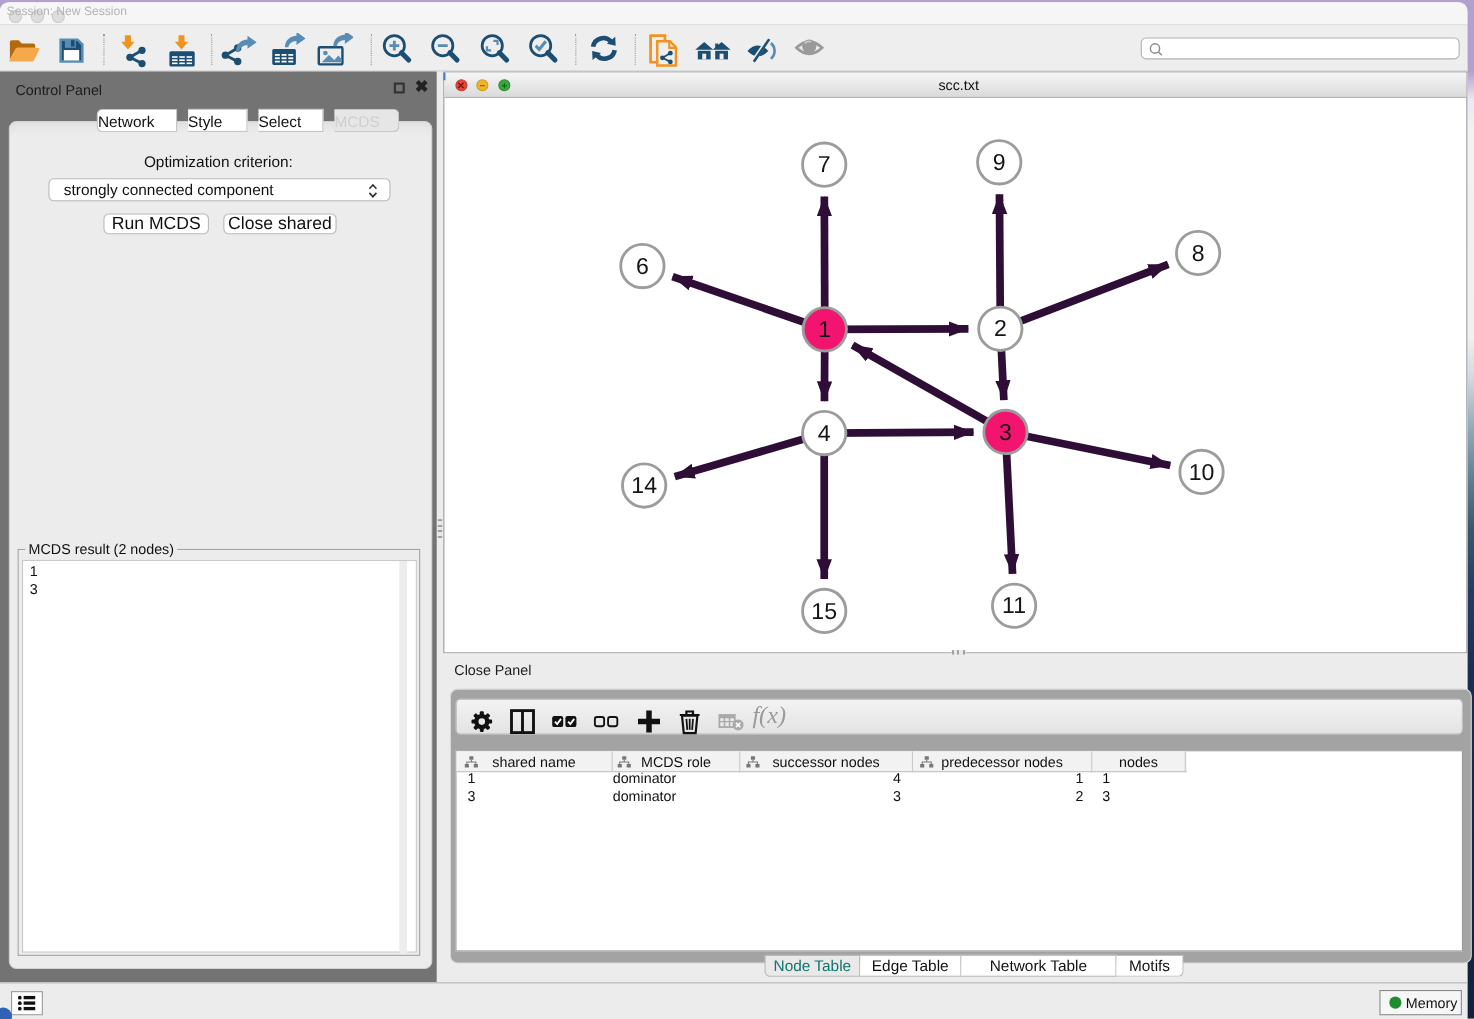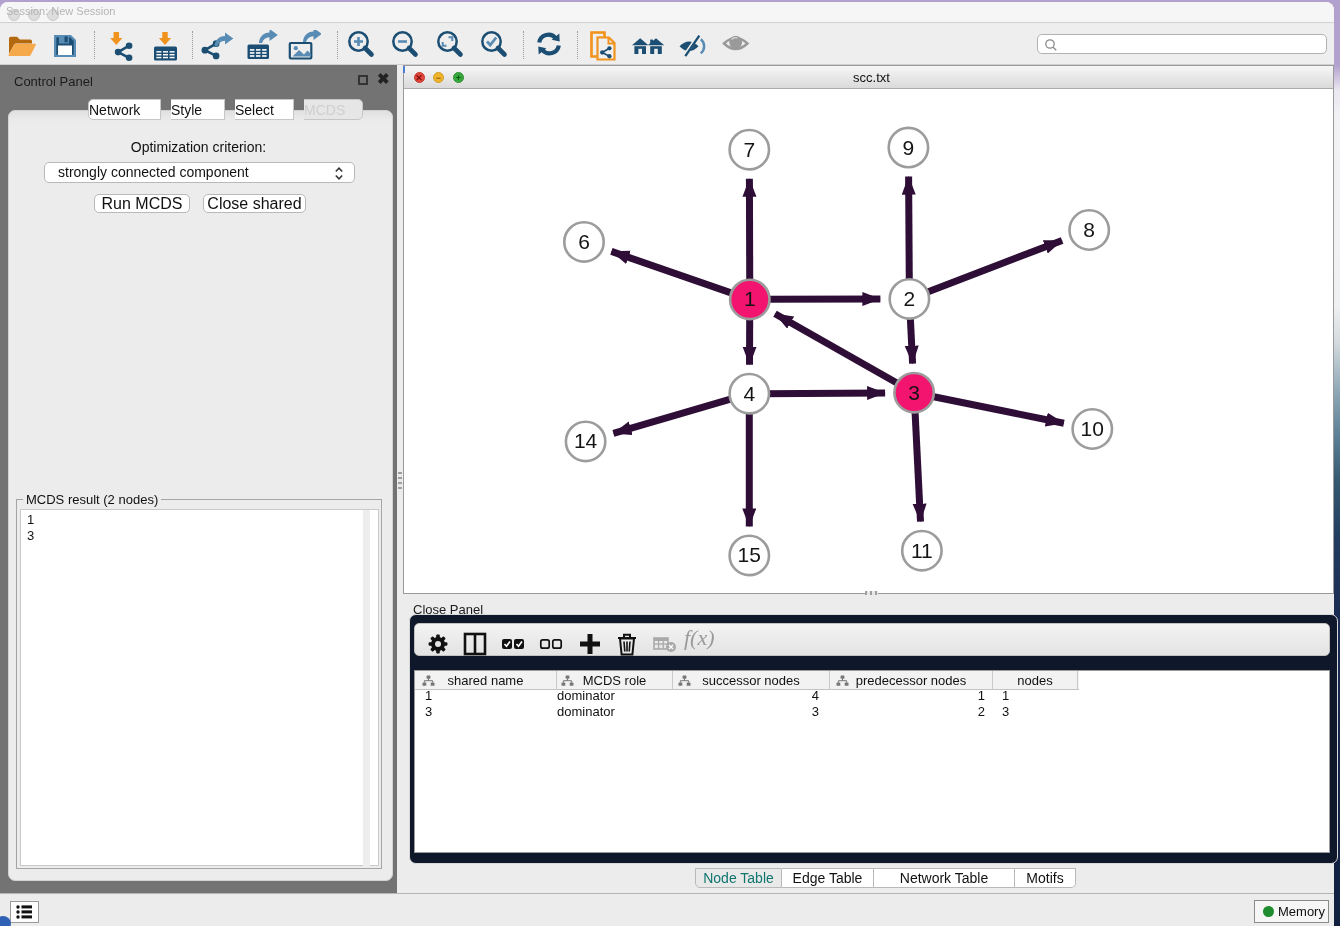--- a/index.html
+++ b/index.html
@@ -38,21 +38,21 @@
 #mcdslbl { position:absolute; left:6px; top:-8px; background:#ececec; padding:0 3px; font-size:13px; color:#111; }
 #mcdsinner { position:absolute; left:3px; top:9px; width:359px; height:357px; background:#fff; border:1px solid #c9c9c9; font-size:13px; color:#111; line-height:16px; padding:2px 0 0 6px; }
 #mcdstrack { position:absolute; right:8px; top:0px; width:7px; height:357px; background:#ededed; }
 
 #netwin { left:403px; top:63px; width:931px; height:529px; border:1px solid #9a9a9a; background:#fff; }
 #nettitle { position:absolute; left:0; top:0; width:929px; height:23px; background:linear-gradient(180deg,#f6f6f6,#dadada); border-bottom:1px solid #ababab; }
 .mtl { position:absolute; top:6px; width:11px; height:11px; border-radius:50%; font-size:9px; font-weight:bold; text-align:center; line-height:11px; }
 #netlbl { position:absolute; left:0; top:4px; width:929px; text-align:center; font-size:13px; color:#111; }
 
 #tblpanel { left:403px; top:592px; width:931px; height:299px; background:#ececec; }
-#tblbox { position:absolute; left:6px; top:20px; width:929px; height:250px; background:#0f172a; border:1px solid #d8d8d8; border-radius:7px; }
+#tblbox { position:absolute; left:6px; top:32px; width:929px; height:250px; background:#a3a3a3; border:1px solid #d8d8d8; border-radius:7px; }
 #tbar { position:absolute; left:4px; top:8px; width:916px; height:33px; background:linear-gradient(180deg,#f3f3f3,#e3e3e3); border:1px solid #c2c2c2; border-radius:5px; }
 #tbl { position:absolute; left:4px; top:55px; width:916px; height:183px; background:#fff; border:1px solid #9a9a9a; }
 #thead { position:absolute; left:0; top:0; width:664px; height:19px; background:#f2f2f2; border-bottom:1px solid #c2c2c2; }
 .th { position:absolute; top:0; height:19px; border-right:1px solid #c9c9c9; font-size:13px; color:#111; text-align:center; line-height:19px; }
 .td { position:absolute; font-size:13px; color:#111; line-height:16px; }
 
 .btab { position:absolute; top:274px; height:20px; background:#fff; border:1px solid #b9b9b9; border-left:none; font-size:14px; color:#111; text-align:center; line-height:19px; }
 
 #status { left:0; top:891px; width:1334px; height:35px; background:#ececec; border-top:1px solid #b5b5b5; }
 #listbtn { position:absolute; left:10px; top:7px; width:29px; height:22px; background:#fdfdfd; border:1px solid #9a9a9a; }

